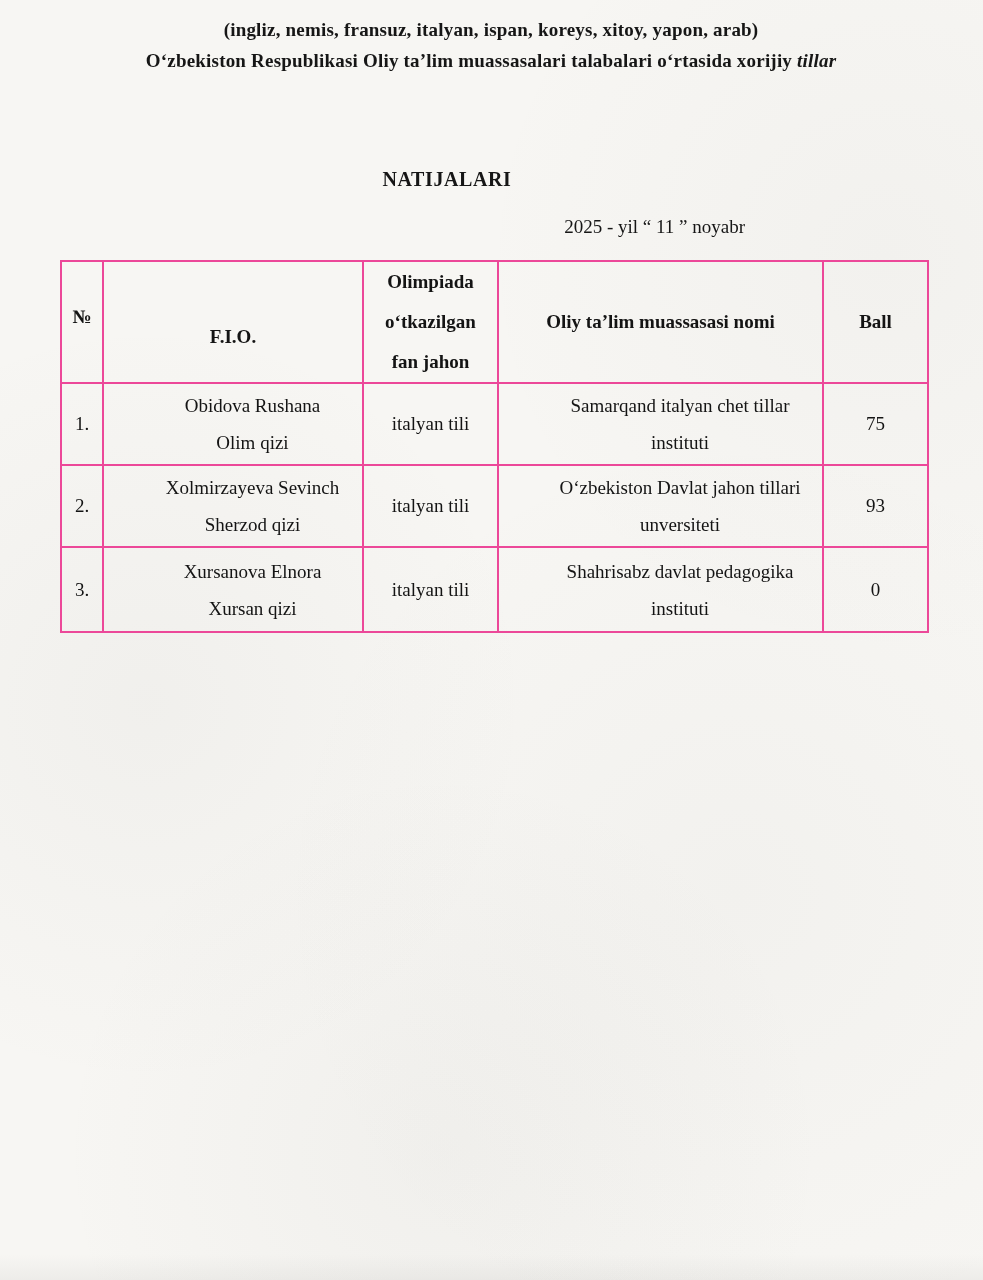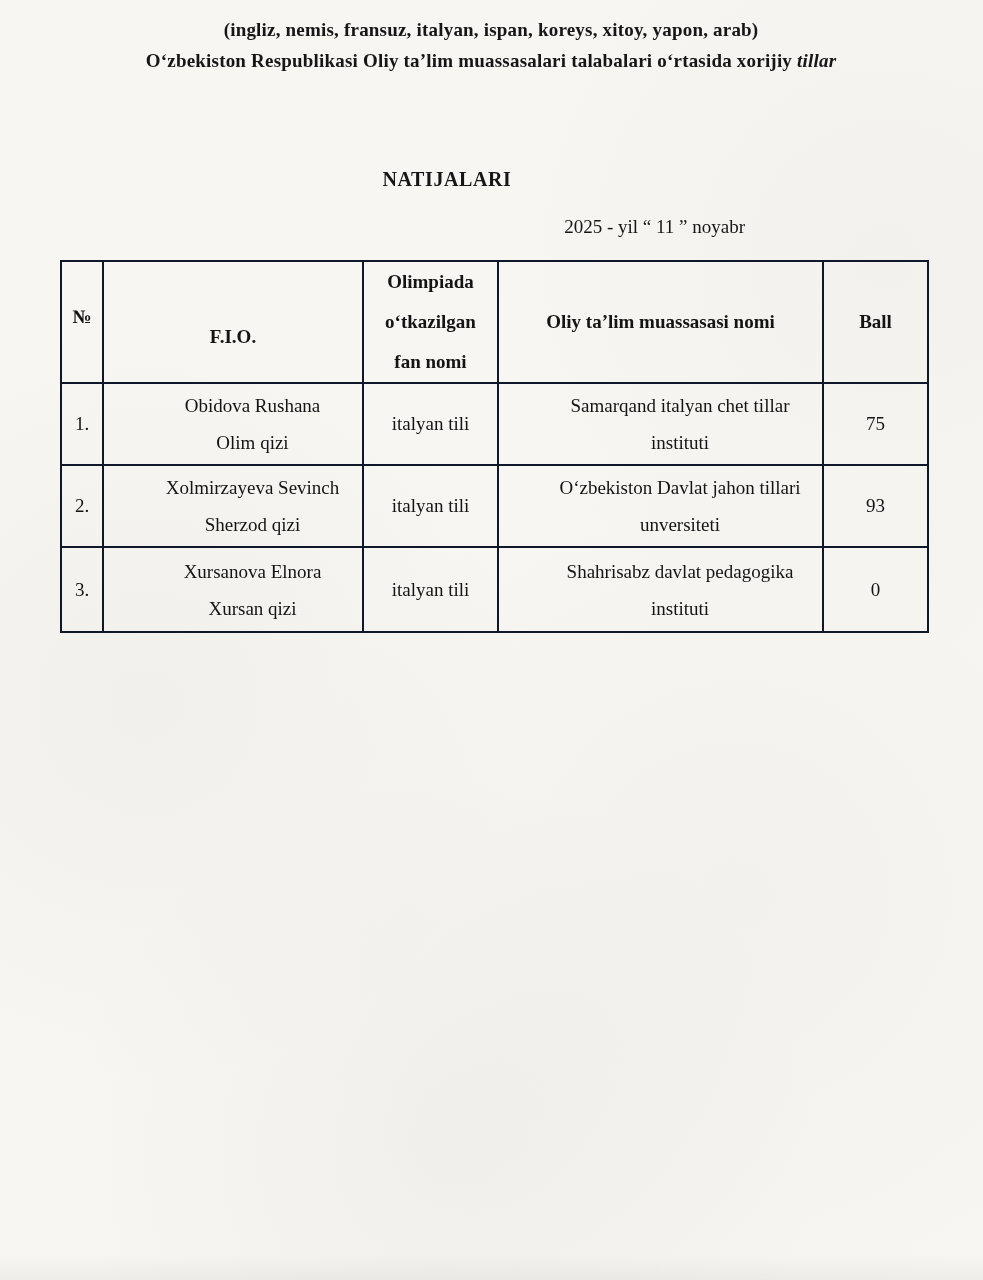--- a/index.html
+++ b/index.html
@@ -82,21 +82,21 @@
     background: transparent;
   }
   table.results col.c-num  { width: 42px; }
   table.results col.c-fio  { width: 260px; }
   table.results col.c-sub  { width: 135px; }
   table.results col.c-inst { width: 325px; }
   table.results col.c-ball { width: 105px; }
 
   table.results th,
   table.results td {
-    border: 2px solid #0f172a;
+    border: 2px solid #ec4899;
     padding: 0;
     vertical-align: middle;
     font-size: 19px;
     text-align: center;
     color: #141414;
   }
   table.results tr.header-row th {
     height: 118px;
     font-weight: bold;
   }
@@ -151,21 +151,21 @@
       <tr class="header-row">
         <th class="h-num">
             <div class="cellpad">№</div>
           </th>
         <th class="h-fio">
             <div class="cellpad">F.I.O.</div>
           </th>
         <th class="h-sub">
           <div>Olimpiada</div>
           <div>o‘tkazilgan</div>
-          <div>fan nomi</div>
+          <div>fan jahon</div>
         </th>
         <th class="h-inst">Oliy ta’lim muassasasi nomi</th>
         <th class="h-ball">Ball</th>
       </tr>
 
       <tr class="body-row r1">
         <td class="num">1.</td>
         <td class="fio">
           <div class="two-line">
             <div>Obidova Rushana</div>

